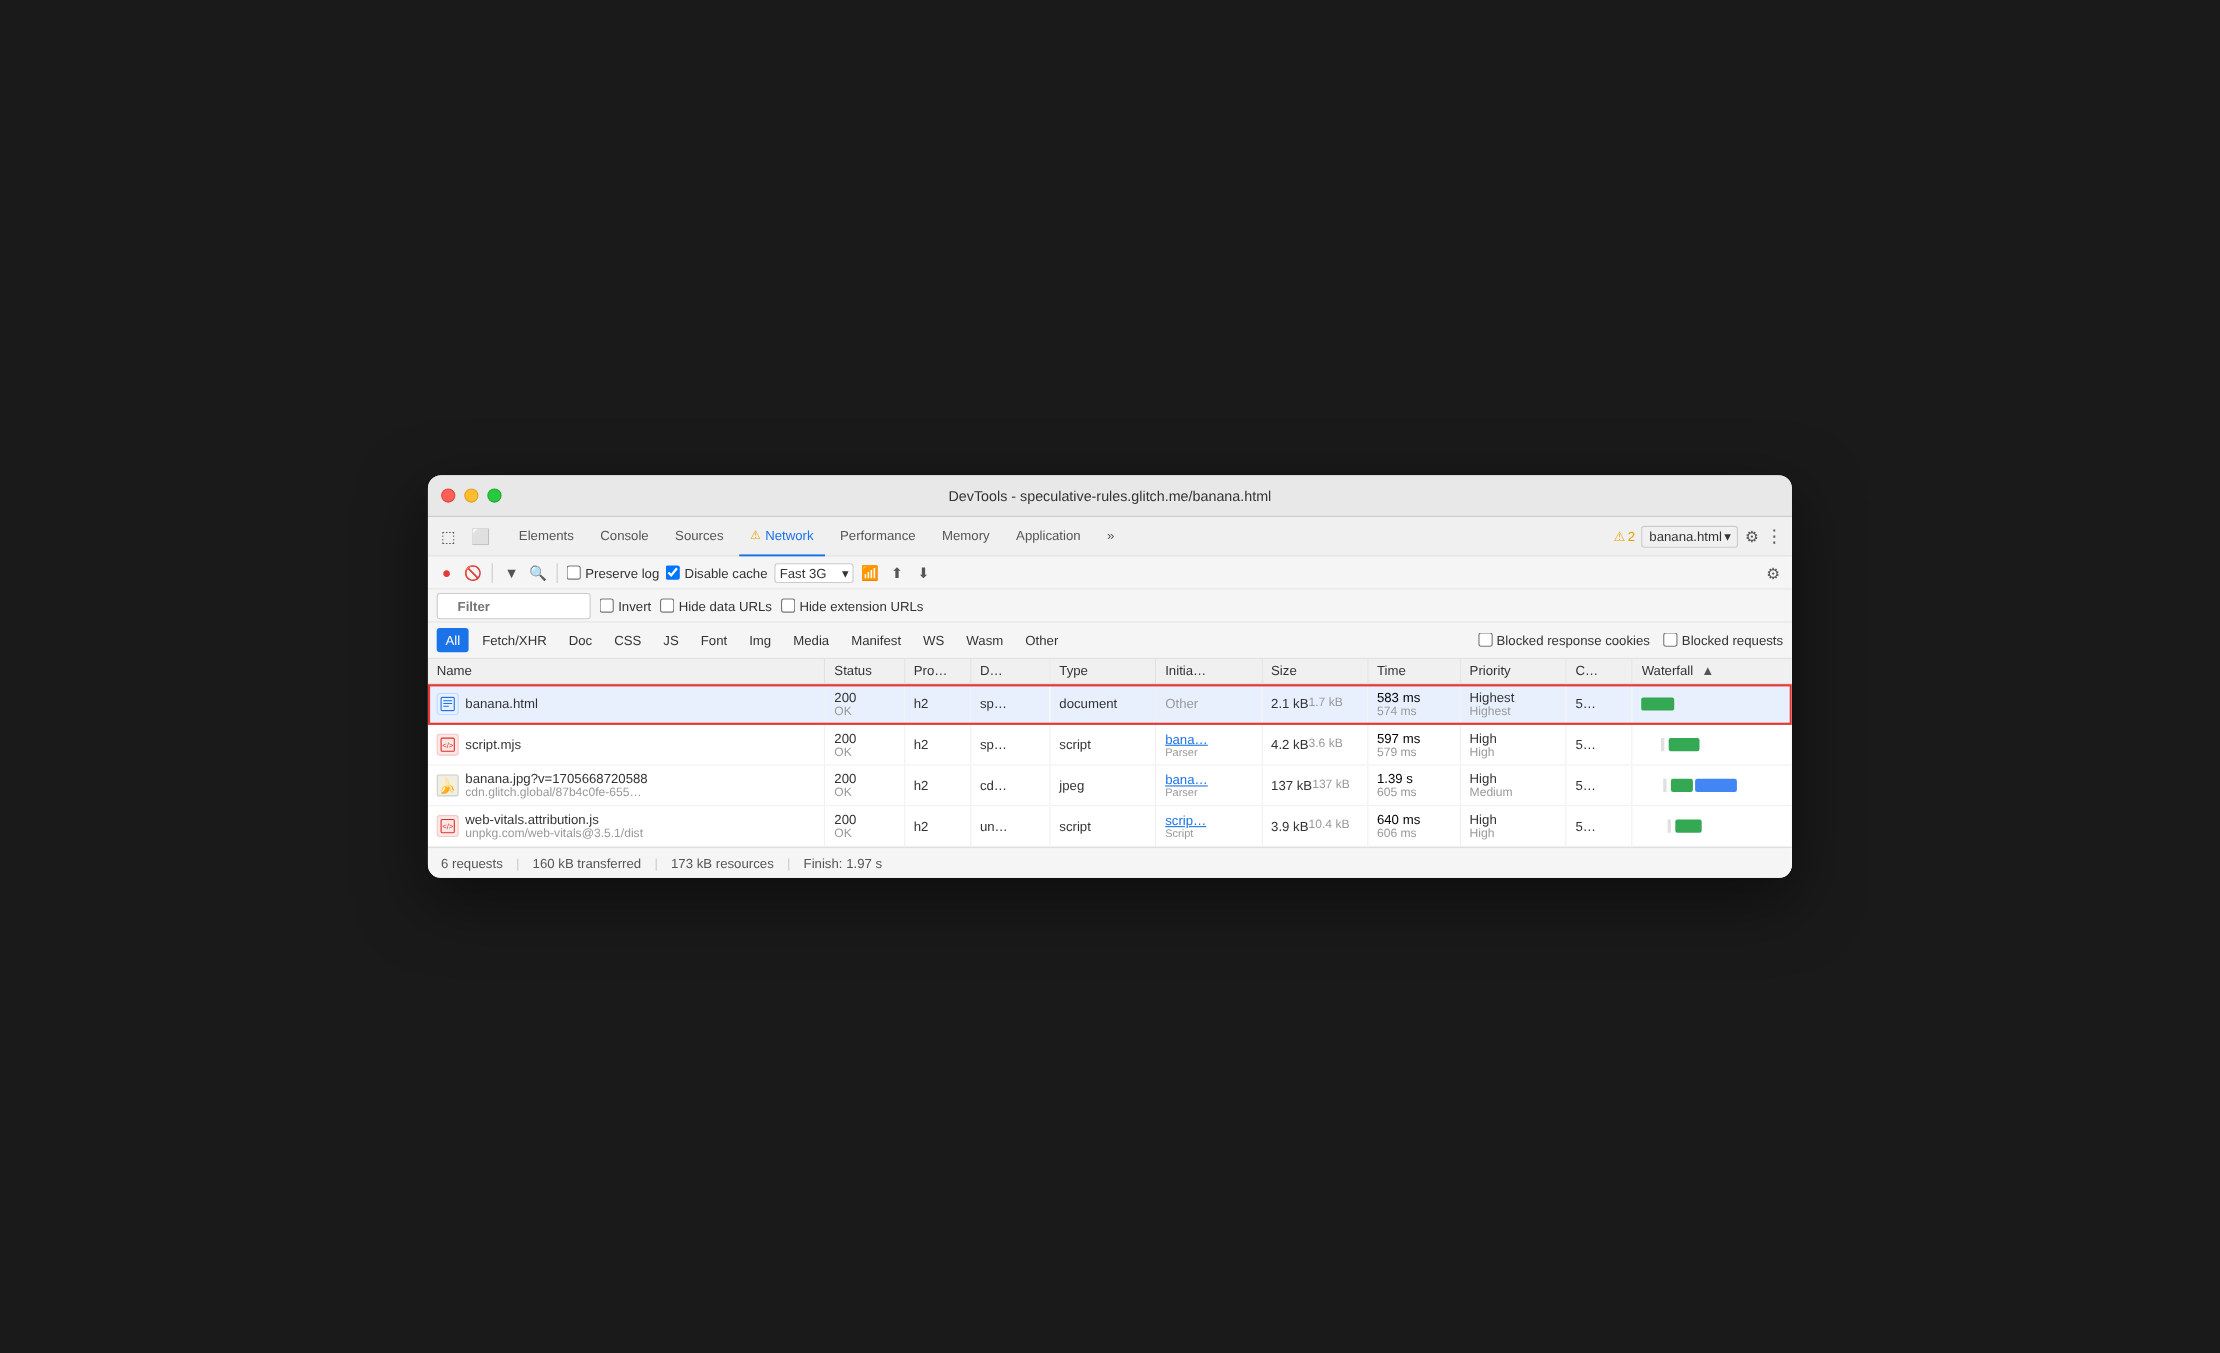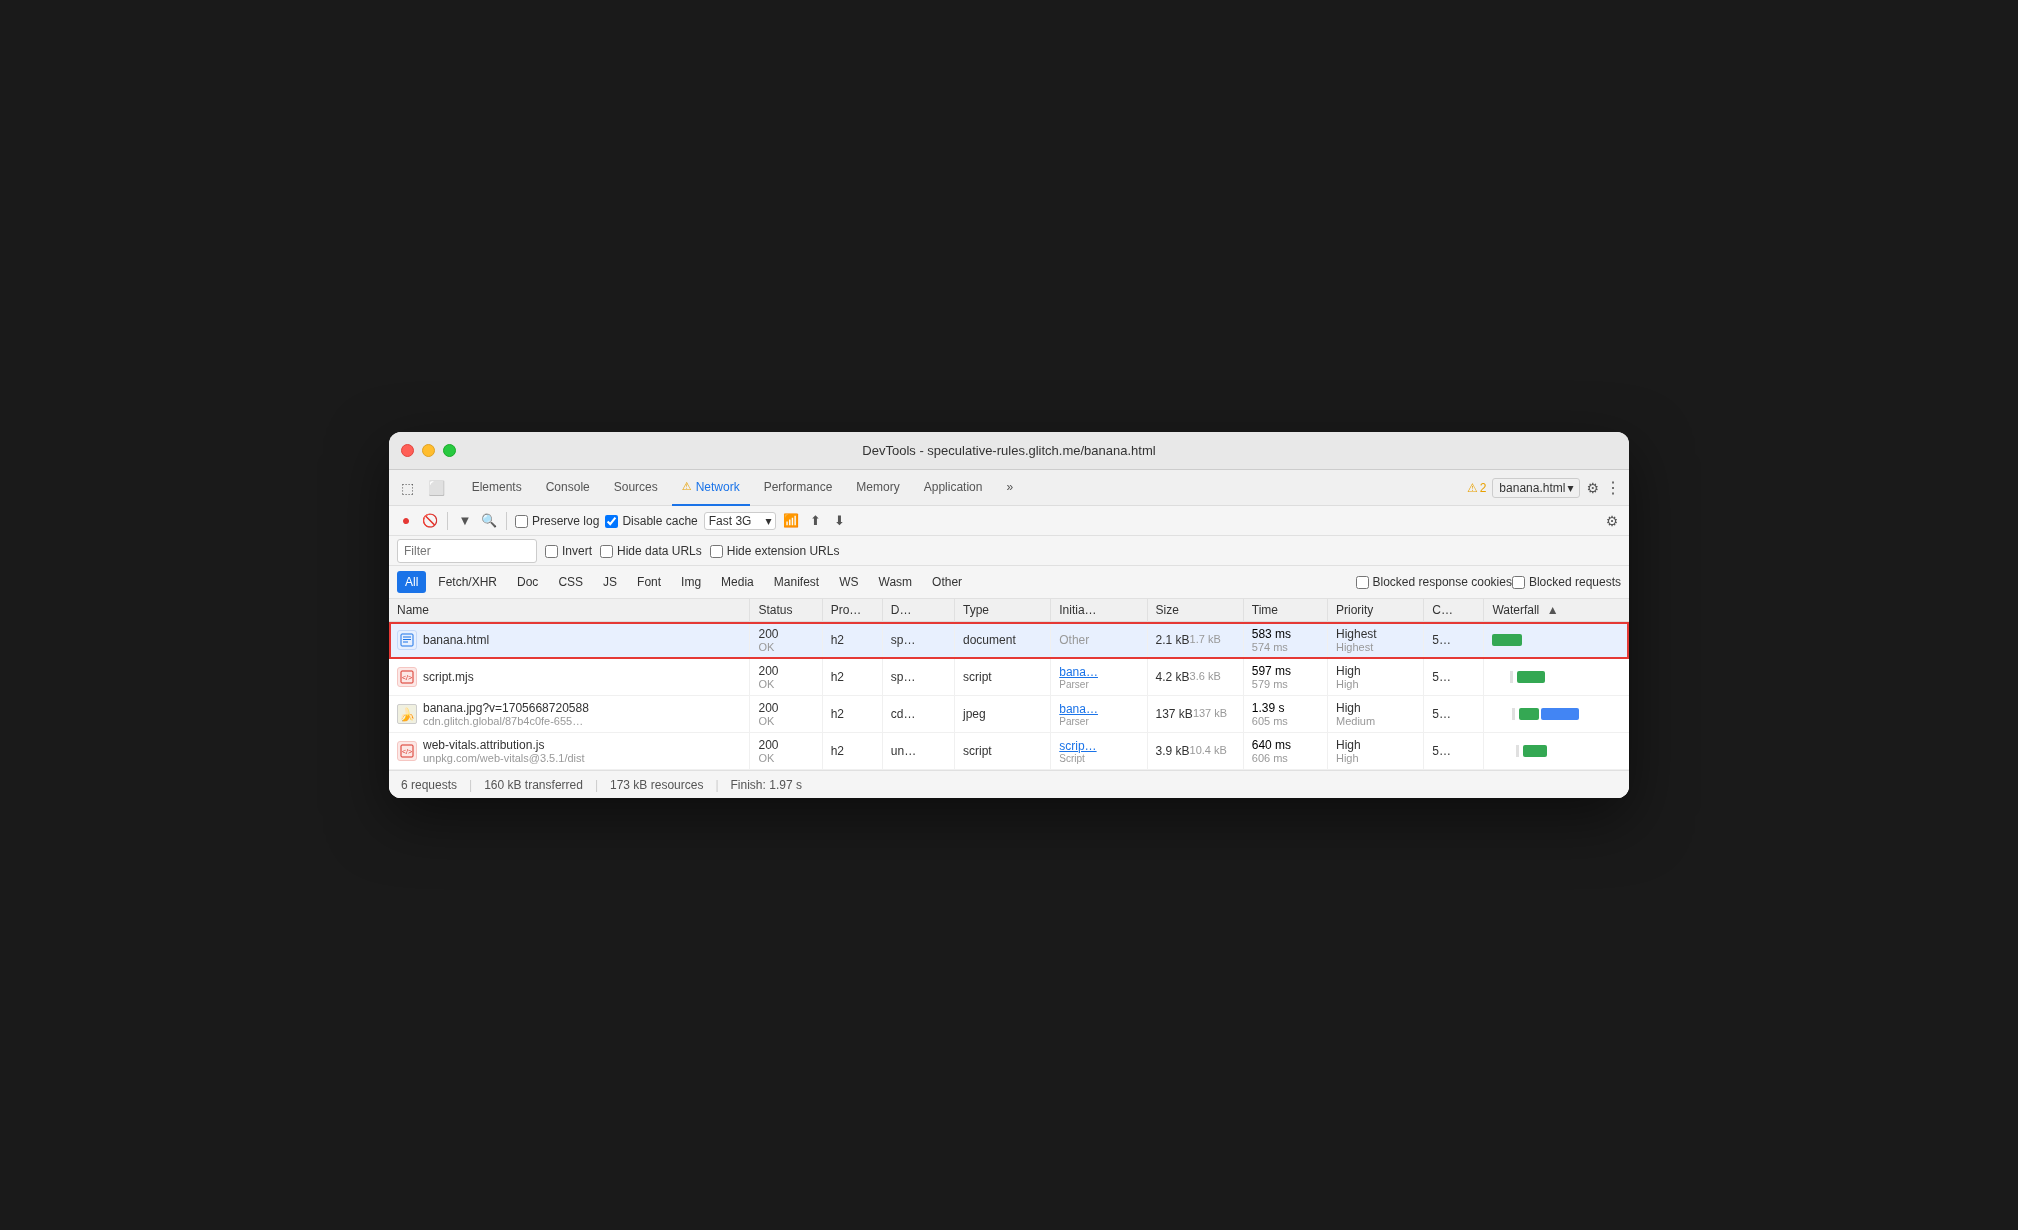--- a/index.html
+++ b/index.html
@@ -156,46 +156,47 @@
       font-size: 12px;
       color: #333;
       border: 1px solid #ccc;
       border-radius: 3px;
       padding: 1px 4px;
       cursor: pointer;
       background: white;
     }
     .checkbox-label {
       display: flex;
-      align-items: flex-end;
+      align-items: flex-start;
       gap: 4px;
       font-size: 12px;
       color: #333;
       cursor: pointer;
     }
     .checkbox-label input { margin: 0; }
     
     .filter-bar {
       display: flex;
       align-items: center;
       background: #f5f5f5;
       border-bottom: 1px solid #e0e0e0;
       height: 30px;
       padding: 0 8px;
       gap: 8px;
     }
     .filter-input {
       border: 1px solid #ccc;
       border-radius: 3px;
-      padding: 2px 6px;
+      padding: 2px 18px;
       font-size: 12px;
       width: 140px;
       height: 24px;
       outline: none;
       color: #555;
+      font-weight: bold;
     }
     
     .type-filter-bar {
       display: flex;
       align-items: center;
       background: #f5f5f5;
       border-bottom: 1px solid #e0e0e0;
       height: 32px;
       padding: 16px 8px;
       gap: 4px;
@@ -213,20 +214,21 @@
       align-items: center;
     }
     .type-btn.active {
       background: #1a73e8;
       color: white;
     }
     .type-filter-spacer { flex: 1; }
     .type-filter-right {
       display: flex;
       align-items: center;
+      gap: 12px;
     }
     
     .thirdparty-bar {
       display: flex;
       align-items: center;
       background: #f5f5f5;
       border-bottom: 1px solid #e0e0e0;
       height: 28px;
       padding: 0 8px;
       gap: 6px;

